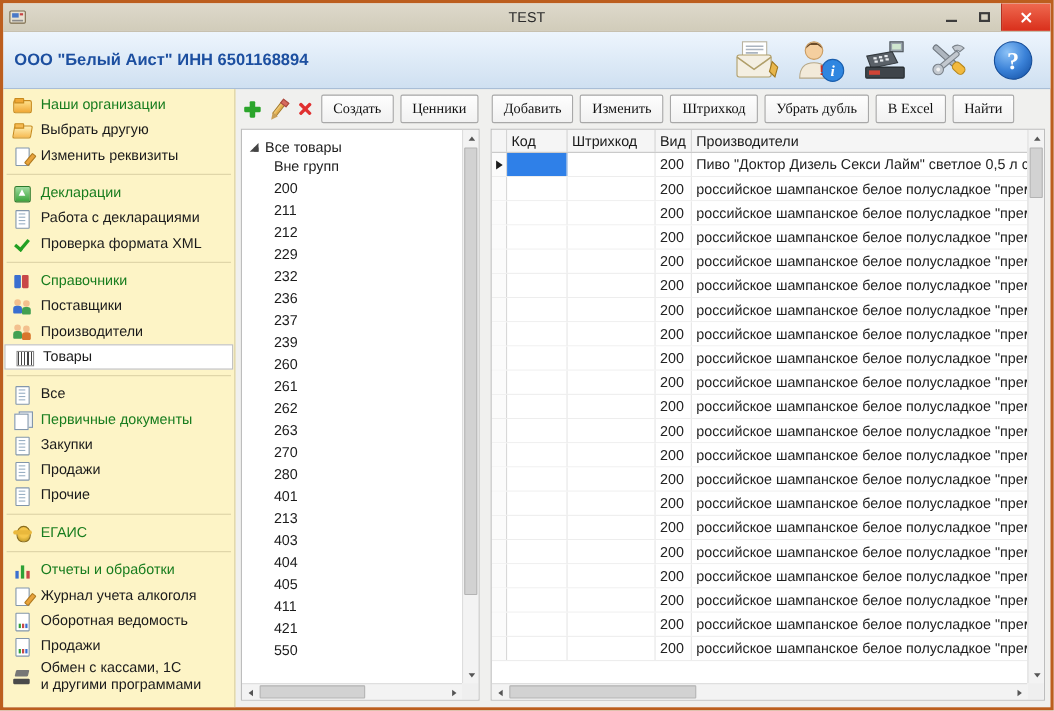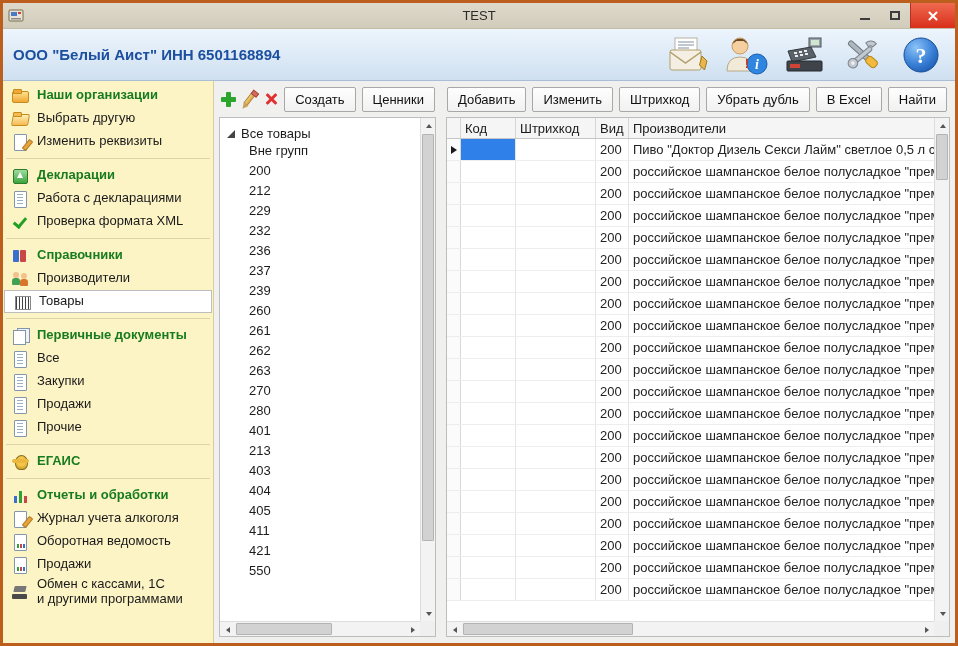--- a/index.html
+++ b/index.html
@@ -30,21 +30,21 @@
 
   
   .main{flex:1;display:flex;min-height:0}
   .sidebar{width:211px;background:#fdf4c6;border-right:1px solid #d8cda0;padding-top:3px;overflow:hidden;flex:none}
   .tree-panel{width:227px;display:flex;flex-direction:column;min-width:0;flex:none}
   .grid-panel{flex:1;display:flex;flex-direction:column;min-width:0}
 
   
   .side-item{display:flex;align-items:center;min-height:23px;padding:1px 4px 1px 9px;font-size:13px;color:#1a1a1a;cursor:pointer}
   .side-item .lbl{white-space:pre-line;line-height:1.15}
-  .side-item.section .lbl{font-weight:bold;color:#177c1e}
+  .side-item.section .lbl{font-weight:normal;color:#177c1e}
   .side-item.selected{background:#fff;border:1px solid #bdbdbd;margin:0 1px}
   .side-item.divider{min-height:0;height:1px;background:#ddd3a6;margin:5px 3px;padding:0;cursor:default}
 
   .ic{width:18px;height:16px;margin-right:7px;display:inline-block;position:relative;flex:none}
   .ic[data-icon="folder-icon"]::before{content:"";position:absolute;left:0;top:3px;width:15px;height:10px;background:linear-gradient(#ffe08a,#f0a836);border:1px solid #c78a1e;border-radius:2px}
   .ic[data-icon="folder-icon"]::after{content:"";position:absolute;left:1px;top:1px;width:7px;height:3px;background:#f0a836;border:1px solid #c78a1e;border-radius:1px 1px 0 0}
   .ic[data-icon="folder-open-icon"]::before{content:"";position:absolute;left:0;top:3px;width:15px;height:10px;background:linear-gradient(#fff0b4,#f6ba52);border:1px solid #c78a1e;border-radius:2px;transform:skewX(-10deg)}
   .ic[data-icon="folder-open-icon"]::after{content:"";position:absolute;left:1px;top:1px;width:7px;height:3px;background:#f6ba52;border:1px solid #c78a1e;border-radius:1px 1px 0 0}
   .ic[data-icon="edit-doc-icon"]::before,
   .ic[data-icon="journal-icon"]::before,
@@ -70,21 +70,21 @@
   .ic[data-icon="egais-eagle-icon"]::after{content:"";position:absolute;left:0;top:5px;width:17px;height:4px;background:#e9b83c;border-radius:2px}
   .ic[data-icon="report-chart-icon"]::before{content:"";position:absolute;left:2px;bottom:1px;width:3px;height:7px;background:#3a6fd0;box-shadow:10px 0 0 #c84848}
   .ic[data-icon="report-chart-icon"]::after{content:"";position:absolute;left:7px;bottom:1px;width:3px;height:12px;background:#2fa136}
   .ic[data-icon="sheet-chart-icon"]::after{content:"";position:absolute;left:5px;bottom:2px;width:2px;height:4px;background:#2fa136;box-shadow:3px 0 0 #c84848,6px 0 0 #3a6fd0}
   .ic[data-icon="cash-register-icon"]::before{content:"";position:absolute;left:2px;top:2px;width:12px;height:6px;background:#777;transform:skewX(-14deg);border-radius:1px}
   .ic[data-icon="cash-register-icon"]::after{content:"";position:absolute;left:0;bottom:1px;width:15px;height:5px;background:#4a4a4a;border-radius:1px}
 
   
   .toolbar{height:36px;display:flex;align-items:center;gap:5px;padding:0 6px;flex:none}
   .btn-row{display:flex;gap:6px;align-items:center}
-  .btn{background:linear-gradient(#fefefe,#f1f1f1);border:1px solid #a8a8a8;border-radius:2px;padding:4px 10px;font-size:13px;color:#111;font-family:Liberation Sans, sans-serif;cursor:pointer;white-space:nowrap}
+  .btn{background:linear-gradient(#fefefe,#f1f1f1);border:1px solid #a8a8a8;border-radius:2px;padding:4px 10px;font-size:13px;color:#111;font-family:Liberation Serif, serif;cursor:pointer;white-space:nowrap}
   .tb-ic{width:26px;height:26px;border:none;background:transparent;display:flex;align-items:center;justify-content:center;cursor:pointer;padding:0}
   .plus-shape{width:15px;height:15px;position:relative;display:block}
   .plus-shape::before{content:"";position:absolute;left:5px;top:0;width:5px;height:15px;background:#2ba52b;border-radius:1px}
   .plus-shape::after{content:"";position:absolute;left:0;top:5px;width:15px;height:5px;background:#2ba52b;border-radius:1px}
   .pencil-shape{width:5px;height:14px;background:linear-gradient(90deg,#f2cf7a,#dfa23a);border:1px solid #a87c24;transform:rotate(38deg);display:block;position:relative;border-radius:1px}
   .pencil-shape::before{content:"";position:absolute;left:-1px;top:-4px;width:5px;height:3px;background:#d66a5e;border:1px solid #a84b40}
   .pencil-shape::after{content:"";position:absolute;left:-1px;bottom:-6px;width:0;height:0;border-left:3px solid transparent;border-right:3px solid transparent;border-top:6px solid #c9a05a}
   .x-shape{width:14px;height:14px;position:relative;display:block}
   .x-shape::before,.x-shape::after{content:"";position:absolute;left:6px;top:0;width:3px;height:14px;background:#e03030;border-radius:1px}
   .x-shape::before{transform:rotate(45deg)}
@@ -274,44 +274,48 @@
         <div class="side-item divider">
           
           
         </div>
 
         <div class="side-item section">
           <span class="ic" data-icon="books-icon"></span>
           <span class="lbl">Справочники</span>
         </div>
 
+        <div class="side-item">
+          <span class="ic" data-icon="people-blue-icon"></span>
+          <span class="lbl">Поставщики</span>
+        </div>
 
         <div class="side-item">
           <span class="ic" data-icon="people-green-icon"></span>
           <span class="lbl">Производители</span>
         </div>
 
         <div class="side-item selected">
           <span class="ic" data-icon="goods-icon"></span>
           <span class="lbl">Товары</span>
         </div>
 
         <div class="side-item divider">
           
           
         </div>
 
+        <div class="side-item">
+          <span class="ic" data-icon="doc-plain-icon"></span>
+          <span class="lbl">Все</span>
+        </div>
+
         <div class="side-item section">
           <span class="ic" data-icon="docs-stack-icon"></span>
           <span class="lbl">Первичные документы</span>
-        </div>
-
-        <div class="side-item">
-          <span class="ic" data-icon="doc-plain-icon"></span>
-          <span class="lbl">Все</span>
         </div>
 
         <div class="side-item">
           <span class="ic" data-icon="doc-plain-icon"></span>
           <span class="lbl">Закупки</span>
         </div>
 
         <div class="side-item">
           <span class="ic" data-icon="doc-plain-icon"></span>
           <span class="lbl">Продажи</span>
@@ -387,20 +391,21 @@
           <div class="tree-root">
             <i class="expander"></i>
             <span>Все товары</span>
           </div>
           <div>
 
               <div class="tree-node">Вне групп</div>
 
               <div class="tree-node">200</div>
 
+              <div class="tree-node">211</div>
 
               <div class="tree-node">212</div>
 
               <div class="tree-node">229</div>
 
               <div class="tree-node">232</div>
 
               <div class="tree-node">236</div>
 
               <div class="tree-node">237</div>

